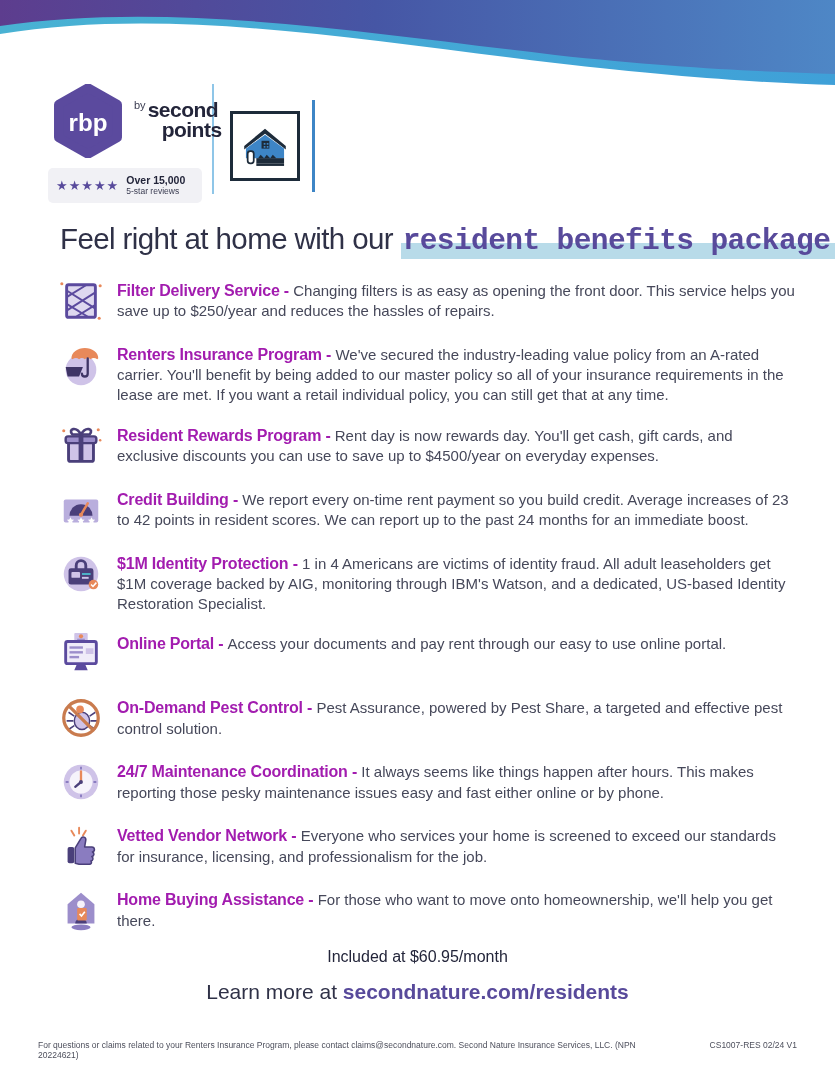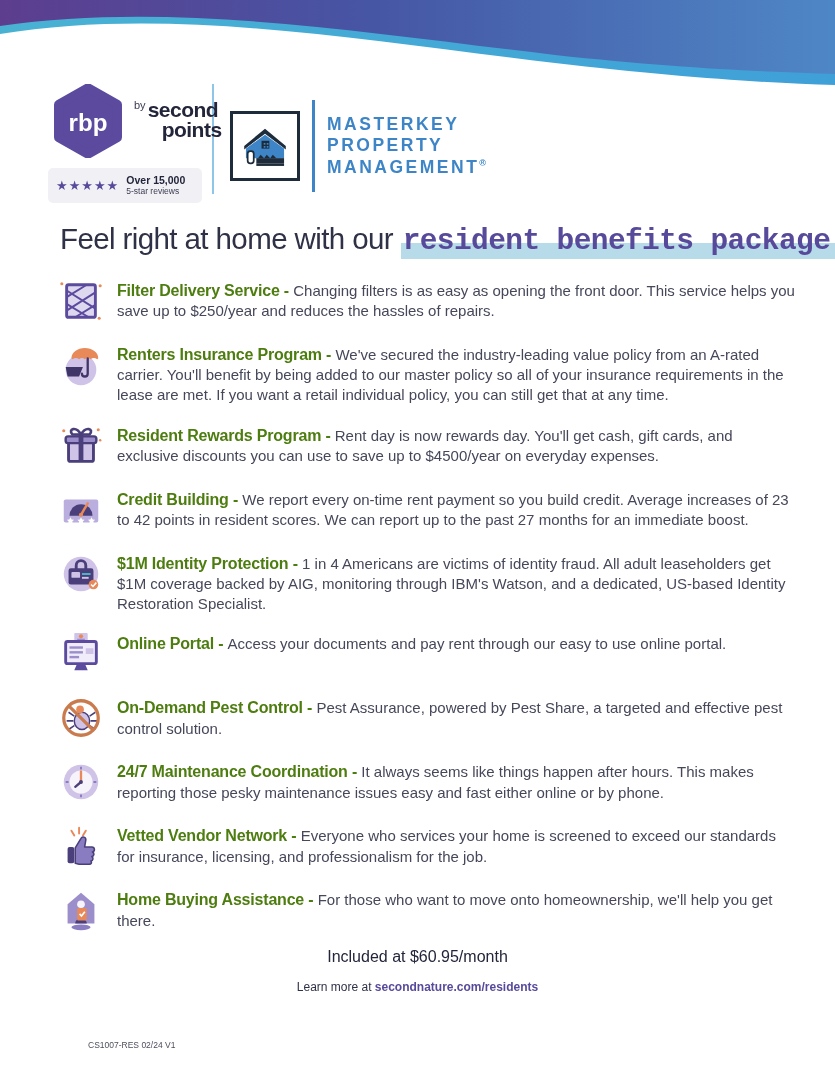--- a/index.html
+++ b/index.html
@@ -48,26 +48,26 @@
     color:#584a9b; font-weight:bold;
     background:linear-gradient(to bottom, transparent 52%, #b8dbe9 52%, #b8dbe9 96%, transparent 96%);
     padding:0 4px 2px 2px;
     font-family:Liberation Mono, monospace;
   }
   
   .benefits { position:absolute; top:278px; left:58px; width:740px; }
   .benefit { display:flex; gap:13px; margin-bottom:18px; }
   .b-icon { flex:0 0 46px; width:46px; height:46px; }
   .b-text { font-size:15px; color:#46485a; line-height:1.32; padding-top:2px; max-width:678px; }
-  .b-title { font-size:16px; font-weight:bold; color:#4d7c0f; letter-spacing:-0.2px; }
+  .b-title { font-size:16px; font-weight:bold; color:#a21caf; letter-spacing:-0.2px; }
   
   .price-line { position:absolute; top:948px; left:0; width:835px; text-align:center;
                 font-size:16px; font-weight:normal; color:#23253a; }
   .learn-line { position:absolute; top:980px; left:0; width:835px; text-align:center;
-                font-size:12px; color:#2f3147; }
+                font-size:21px; color:#2f3147; }
   .learn-line .link { color:#584a9b; font-weight:bold; }
   .fine-print { position:absolute; top:1040px; left:38px; right:38px;
                 display:flex; justify-content:space-between; align-items:flex-start;
                 font-size:8.5px; color:#4d4f5c; }
   .fine-print .code { margin-left:30px; white-space:nowrap;padding-left:20px; }
 </style>
 </head>
 <body>
 
 <div class="wave-wrap">
@@ -121,25 +121,20 @@
         <path d="M22 44 l3-4 4 4 3-4 4 4 3-4 4 4 z" fill="#1d2b3a"></path>
         <rect x="26" y="24" width="9" height="9" fill="#1d2b3a"></rect>
         <rect x="28.5" y="26.5" width="2" height="2" fill="#3d85c6"></rect>
         <rect x="32" y="26.5" width="2" height="2" fill="#3d85c6"></rect>
         <rect x="28.5" y="30" width="2" height="2" fill="#3d85c6"></rect>
         <rect x="32" y="30" width="2" height="2" fill="#3d85c6"></rect>
         <rect x="20" y="50" width="32" height="3" fill="#1d2b3a"></rect>
       </svg>
     </div>
     <div class="vdivider2"></div>
-    <div class="partner-name">
-      <div>MASTERKEY</div>
-      <div>PROPERTY</div>
-      <div><span>MANAGEMENT</span><sup>®</sup></div>
-    </div>
   </div>
 </div>
 
 <div class="hero">
   <span class="prefix">Feel right at home with our </span><span class="hl">resident benefits package.</span>
 </div>
 
 <div class="benefits">
 
   <div class="benefit">
@@ -189,21 +184,21 @@
         <path d="M12 30 A12 12 0 0 1 36 30 Z" fill="#4a3f7a"></path>
         <line x1="24" y1="29" x2="31" y2="17" stroke="#e8895a" stroke-width="2.6" stroke-linecap="round"></line>
         <circle cx="24" cy="29" r="2.2" fill="#e8895a"></circle>
         <g fill="#ffffff">
           <polygon points="13,31.5 14.2,34 16.8,34.3 14.9,36 15.4,38.6 13,37.3 10.6,38.6 11.1,36 9.2,34.3 11.8,34"></polygon>
           <polygon points="24,31.5 25.2,34 27.8,34.3 25.9,36 26.4,38.6 24,37.3 21.6,38.6 22.1,36 20.2,34.3 22.8,34"></polygon>
           <polygon points="35,31.5 36.2,34 38.8,34.3 36.9,36 37.4,38.6 35,37.3 32.6,38.6 33.1,36 31.2,34.3 33.8,34"></polygon>
         </g>
       </svg>
     </div>
-    <div class="b-text"><span class="b-title">Credit Building - </span><span>We report every on-time rent payment so you build credit. Average increases of 23 to 42 points in resident scores. We can report up to the past 27 months for an immediate boost.</span></div>
+    <div class="b-text"><span class="b-title">Credit Building - </span><span>We report every on-time rent payment so you build credit. Average increases of 23 to 42 points in resident scores. We can report up to the past 24 months for an immediate boost.</span></div>
   </div>
 
   <div class="benefit">
     <div class="b-icon">
       <svg width="46" height="46" viewBox="0 0 48 48">
         <circle cx="24" cy="24" r="18" fill="#cfc3e8"></circle>
         <path d="M19 19 v-4 a5 5 0 0 1 10 0 v4" stroke="#4a3f7a" stroke-width="3" fill="none"></path>
         <rect x="11" y="18" width="26" height="17" rx="2.5" fill="#4a3f7a"></rect>
         <rect x="14" y="22" width="9" height="6" rx="1" fill="#cfc3e8"></rect>
         <rect x="25" y="23" width="9" height="2" fill="#4cb7c9"></rect>
@@ -285,14 +280,15 @@
   </div>
 
 </div>
 
 <div class="price-line">Included at $60.95/month</div>
 <div class="learn-line">
   <span>Learn more at </span><span class="link">secondnature.com/residents</span>
 </div>
 
 <div class="fine-print">
+  <span>For questions or claims related to your Renters Insurance Program, please contact claims@secondnature.com. Second Nature Insurance Services, LLC. (NPN 20224621)</span>
   <span class="code">CS1007-RES 02/24 V1</span>
 </div>
 
 </body></html>

